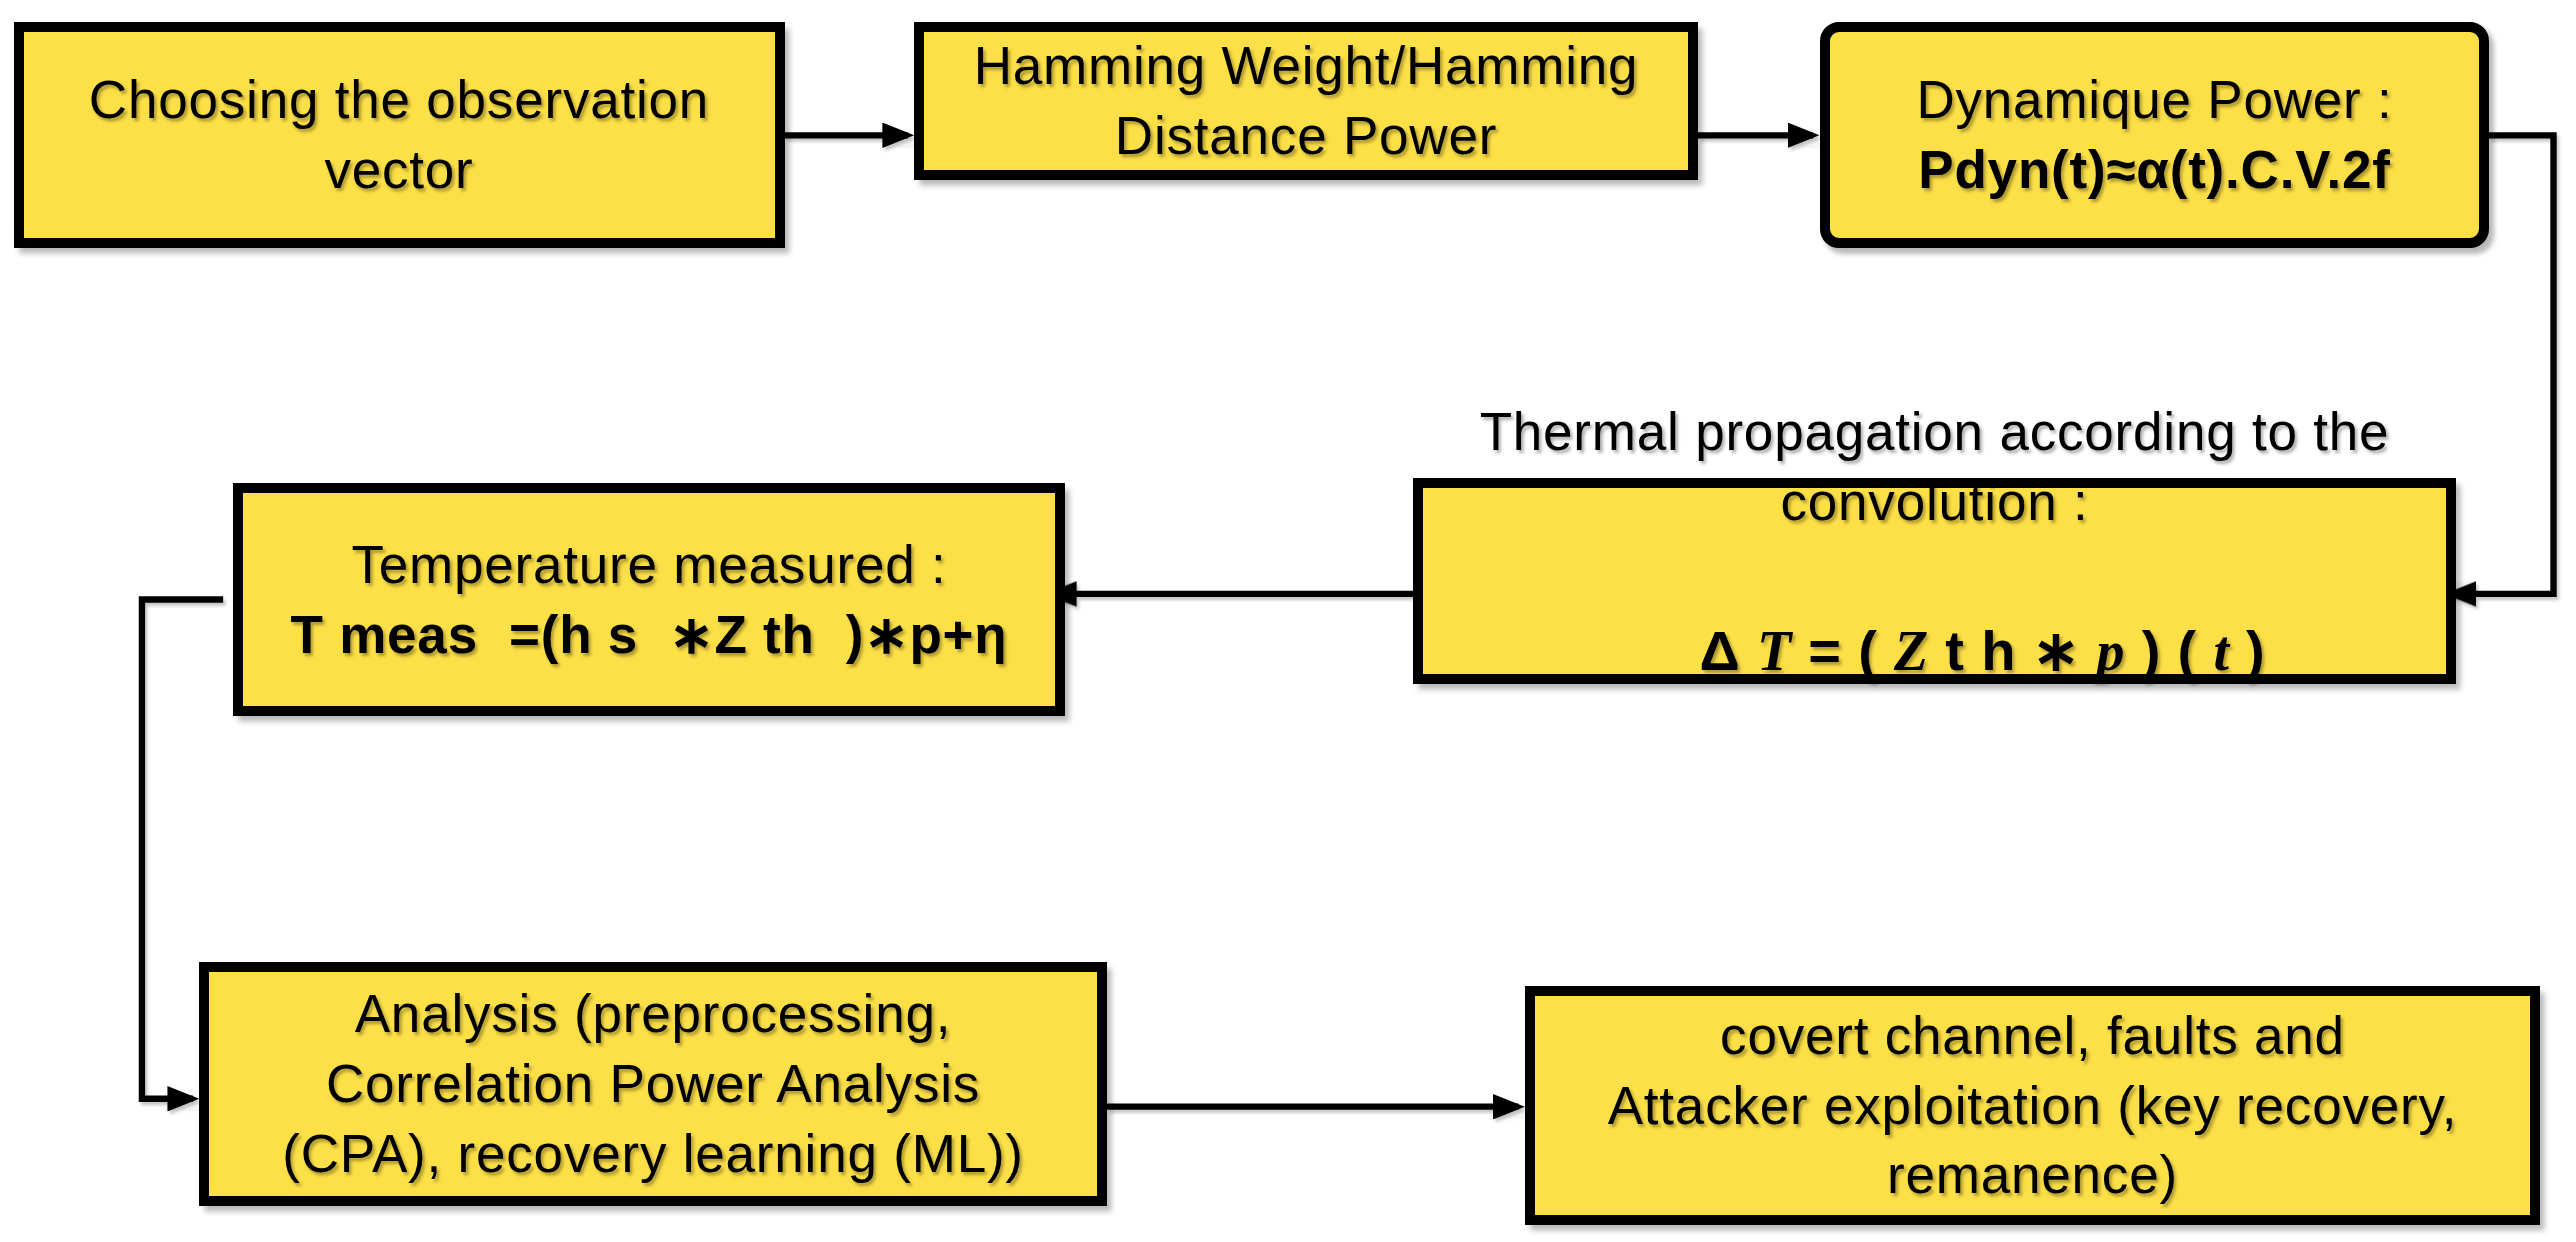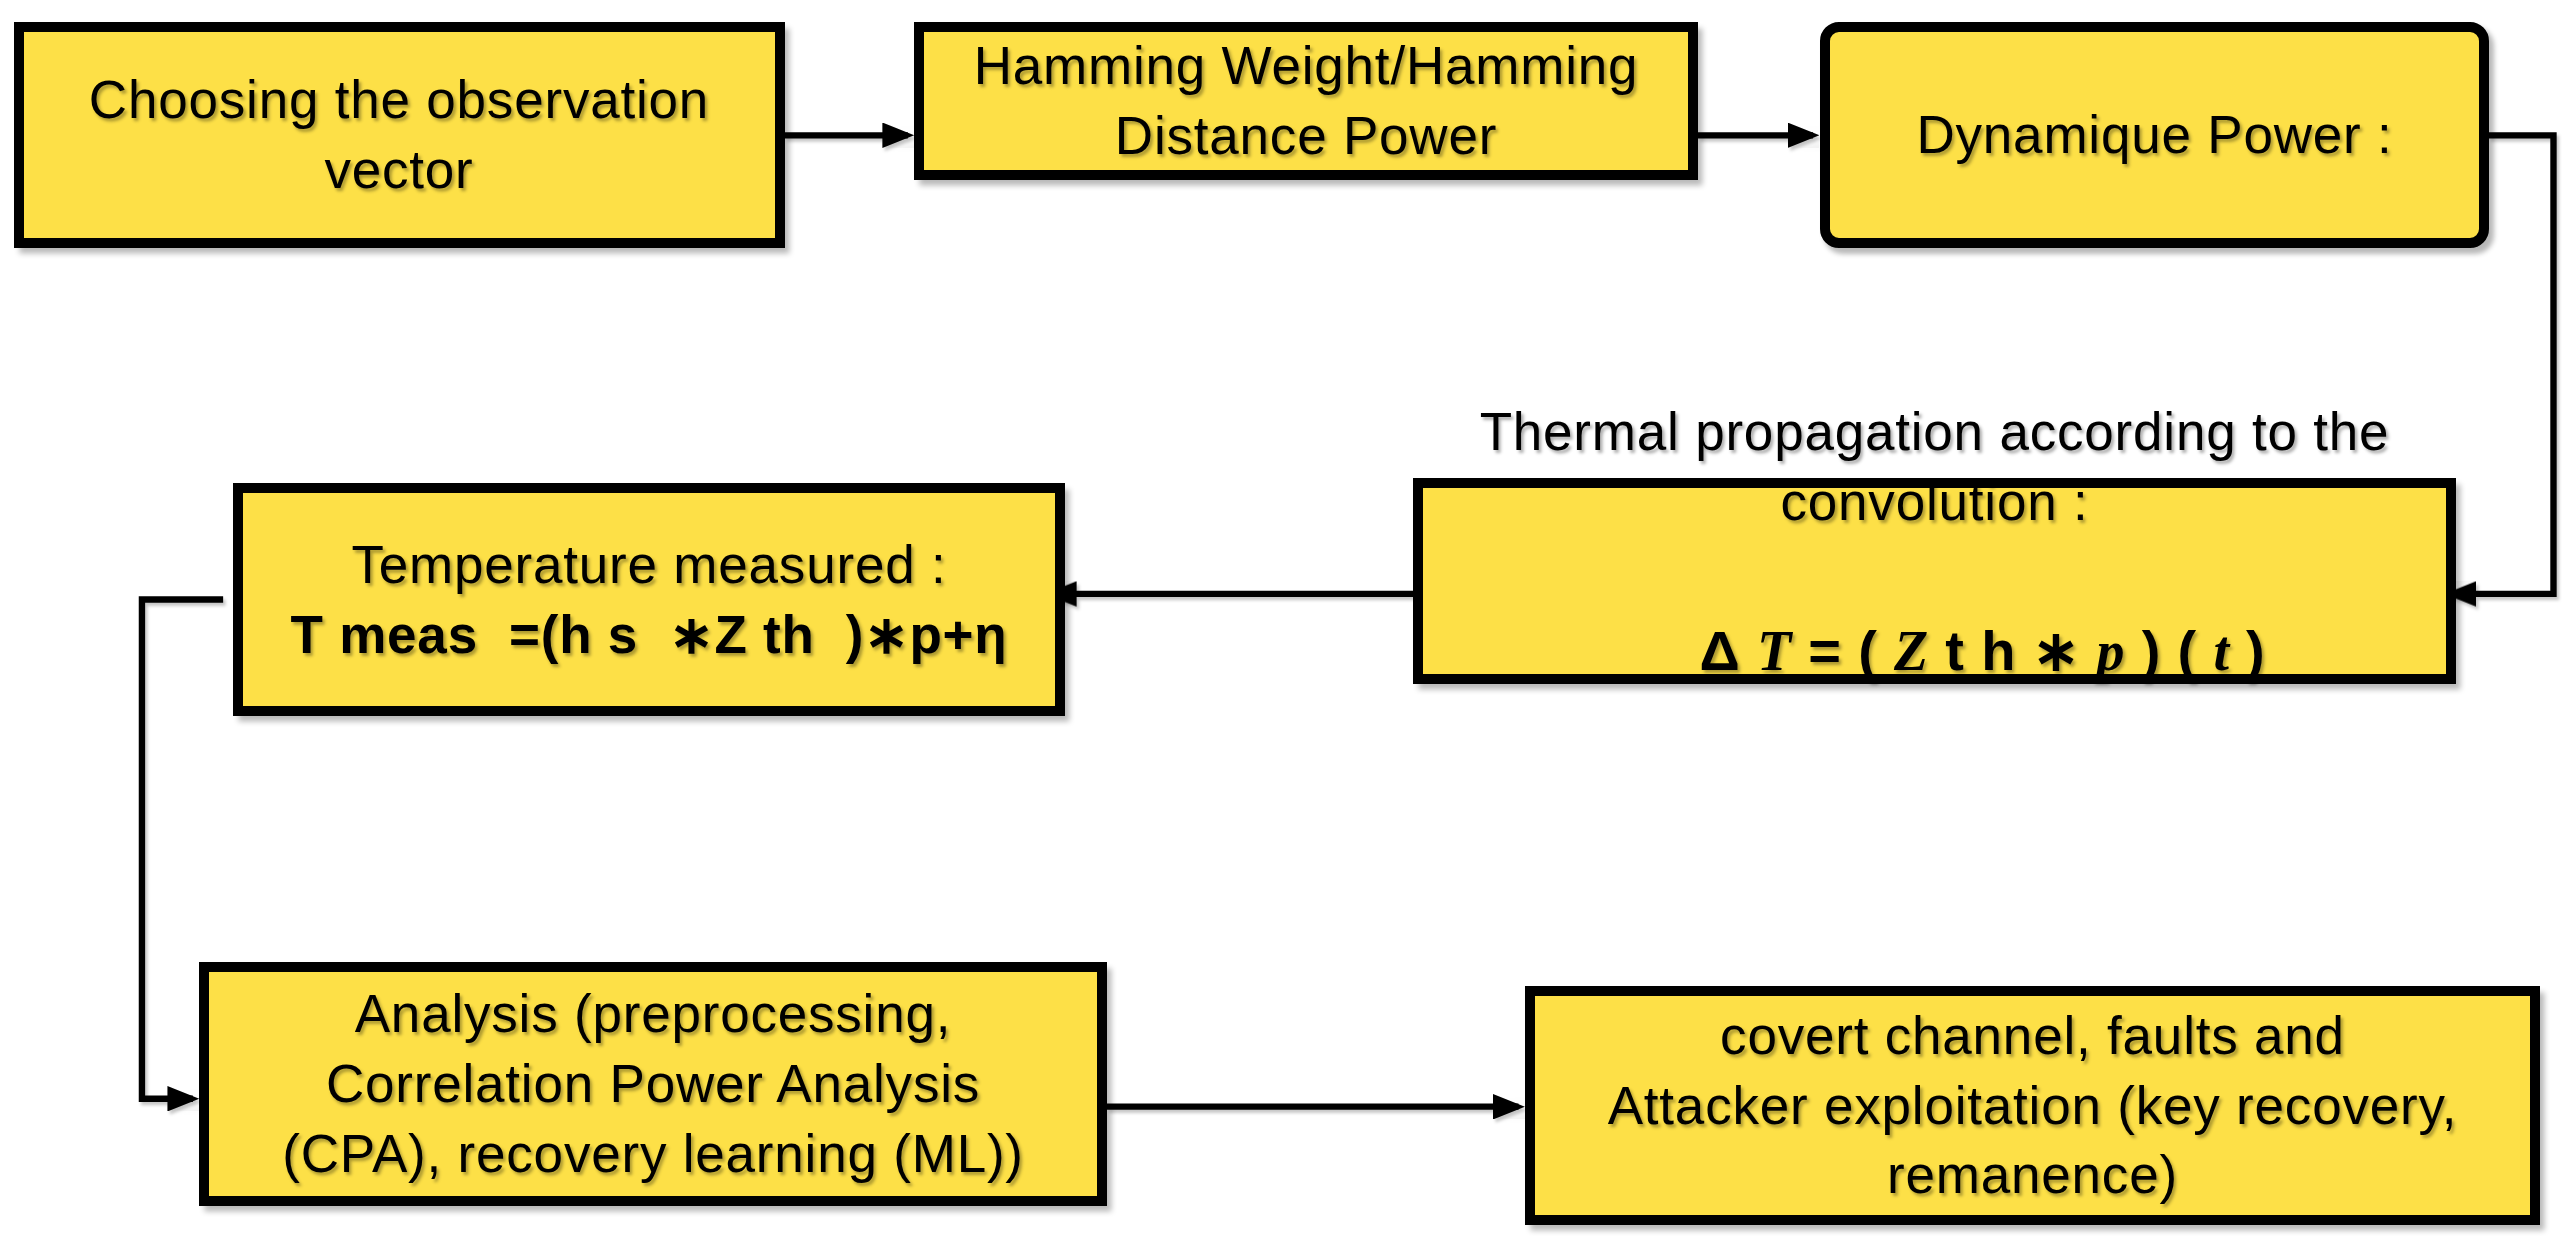--- a/index.html
+++ b/index.html
@@ -90,20 +90,21 @@
     <div class="line">vector</div>
   </div>
 
   <div class="box b2">
     <div class="line">Hamming Weight/Hamming</div>
     <div class="line">Distance Power</div>
   </div>
 
   <div class="box b3">
     <div class="line">Dynamique Power :</div>
+    <div class="line formula">Pdyn(t)≈α(t).C.V.2f</div>
   </div>
 
   <div class="box b4">
     <div class="line">Thermal propagation according to the</div>
     <div class="line">convolution :</div>
     <div class="line formula">
       <span class="pre">Δ </span><span class="pre itser">T</span><span class="pre"> = ( </span><span class="pre itser">Z</span><span class="pre"> t h </span><span class="pre">∗ </span><span class="pre itser">p</span><span class="pre"> ) ( </span><span class="pre itser">t</span><span class="pre"> )</span>
     </div>
   </div>
 

